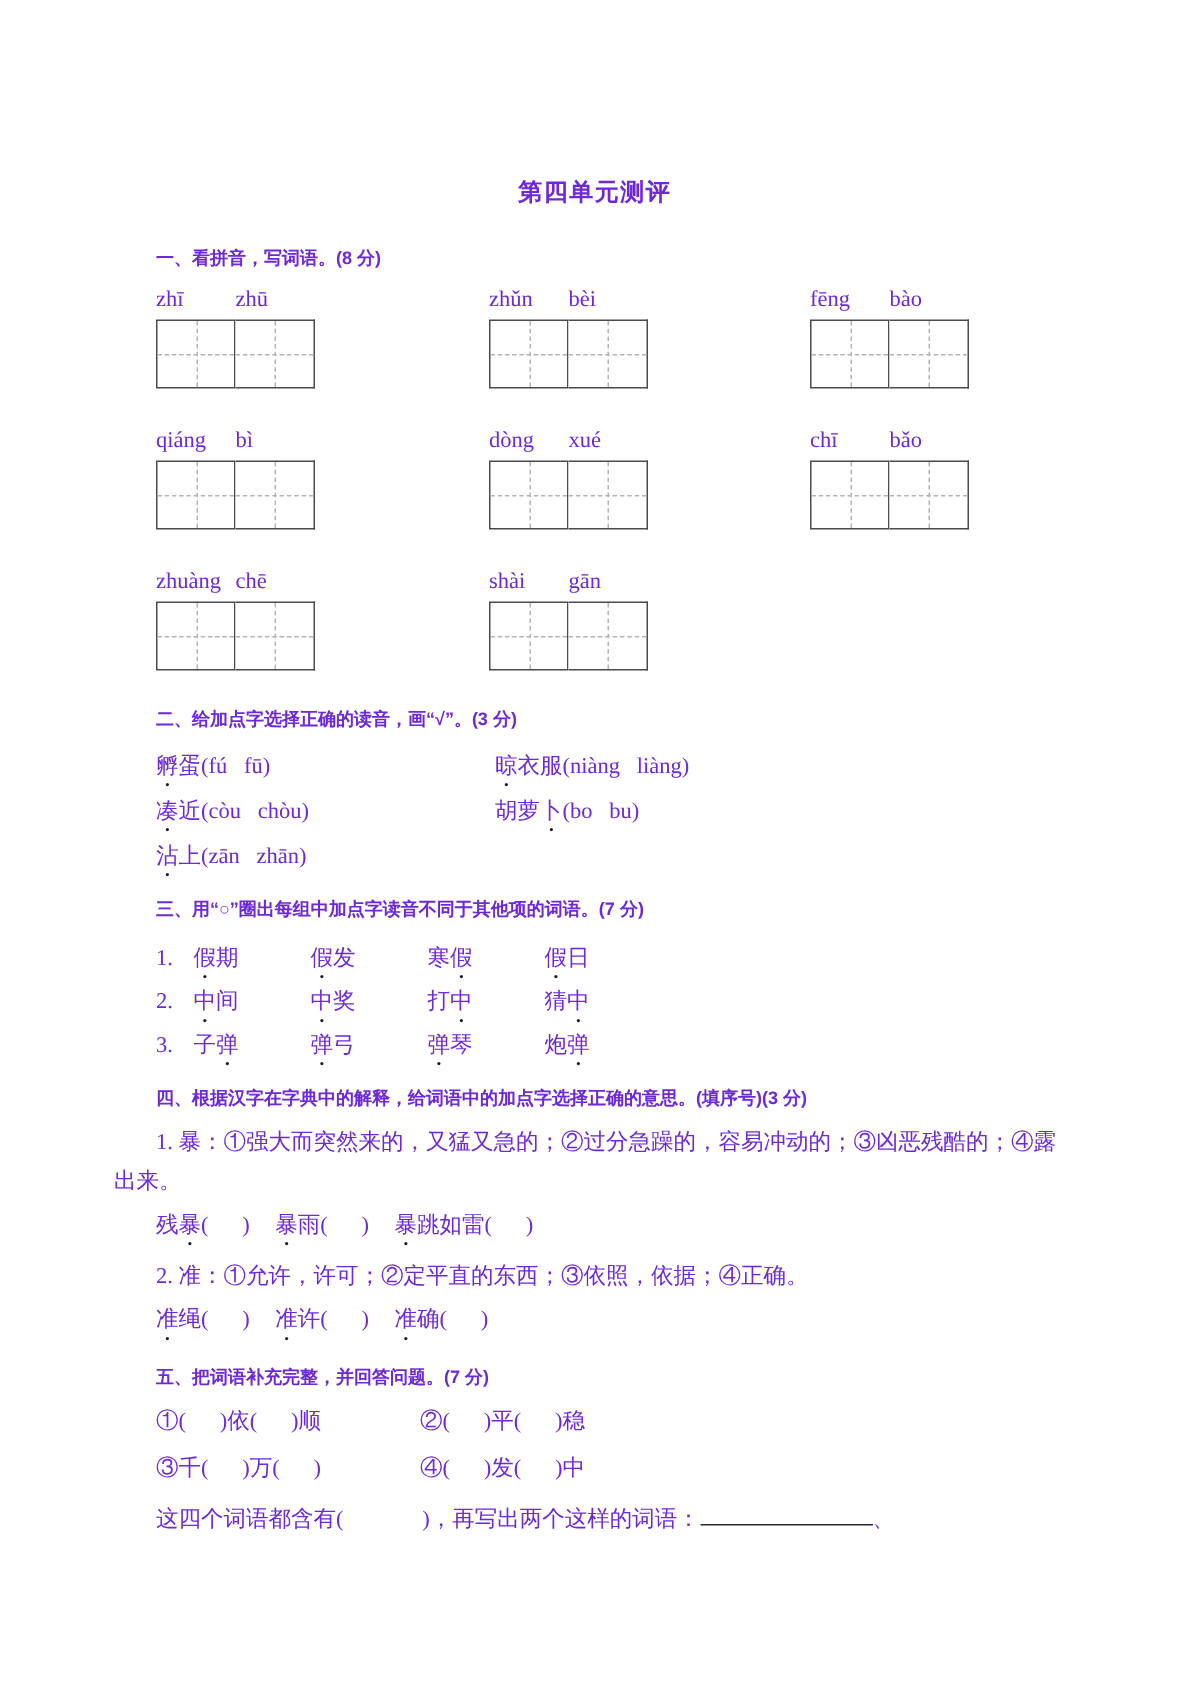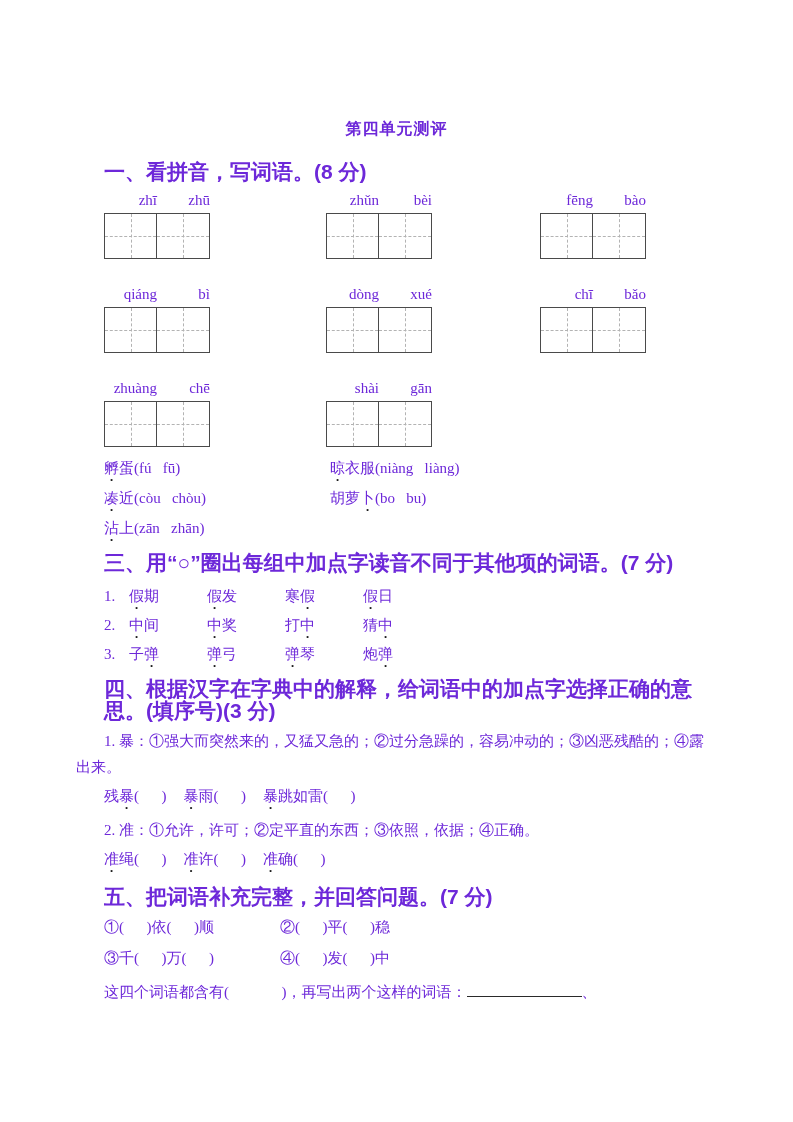--- a/index.html
+++ b/index.html
@@ -4,36 +4,36 @@
 <style>
   * { box-sizing: border-box; }
   html, body { margin: 0; padding: 0; background: #ffffff; }
   .page {
     width: 793px; height: 1122px; margin: 0 auto; background: #ffffff;
     padding: 118px 76px 0 76px;
     font-family: "Liberation Serif", "DejaVu Serif", serif;
     font-size: 15px; color: #6d28d9; overflow: hidden;
   }
   .title { text-align: center; font-size: 16px; font-weight: 700; letter-spacing: 1px; line-height: 22px; }
-  .h { font-family: "Liberation Sans", "DejaVu Sans", sans-serif; font-weight: 700; font-size: 21px; line-height: 22px; padding-left: 28px; }
+  .h { font-family: "Liberation Sans", "DejaVu Sans", sans-serif; font-weight: 700; font-size: 12px; line-height: 22px; padding-left: 28px; }
   .h1 { margin-top: 21px; }
   .h2 { margin-top: 21px; }
   .h3 { margin-top: 9px; }
   .h4 { margin-top: 9px; }
   .h5 { margin-top: 12px; }
 
   
   .prow { display: flex; margin-top: 24px; line-height: 22px; }
   .prow.first { margin-top: 6px; }
   .brow { display: flex; margin-top: 2px; }
   .col1 { margin-left: 28px; }
   .col2 { margin-left: 116px; }
   .col3 { margin-left: 108px; }
   .pgroup { width: 106px; display: flex; }
-  .pgroup span { flex: 1; text-align: right; }
+  .pgroup span { flex: 1; text-align: left; }
   .gbox { display: flex; }
   .gcell { width: 53px; height: 46px; border: 1px solid #4a4a4a; position: relative; background: #fff; }
   .gcell + .gcell { border-left: 0; }
   .gcell::before { content: ""; position: absolute; top: 0; bottom: 0; left: 50%; width: 0; border-left: 1px dashed #b3b3b3; }
   .gcell::after  { content: ""; position: absolute; left: 0; right: 0; top: 50%; height: 0; border-top: 1px dashed #b3b3b3; }
 
   
   .dotc { position: relative; display: inline-block; line-height: 1.15; }
   .dotc::after { content: "•"; position: absolute; left: 0; right: 0; top: 100%; margin-top: -2px; text-align: center; font-size: 9px; color: #1a1a1a; }
 
@@ -139,20 +139,21 @@
     <div class="gbox col1">
         <div class="gcell"></div>
         <div class="gcell"></div>
       </div>
     <div class="gbox col2">
         <div class="gcell"></div>
         <div class="gcell"></div>
       </div>
   </div>
 
+  <div class="h h2">二、给加点字选择正确的读音，画“√”。(3 分)</div>
   <div class="s2">
     <div class="s2-item"><span></span><span class="dotc">孵</span><span>蛋</span><span>(fú&nbsp;&nbsp;&nbsp;fū)</span></div>
     <div class="s2-item"><span></span><span class="dotc">晾</span><span>衣服</span><span>(niàng&nbsp;&nbsp;&nbsp;liàng)</span></div>
     <div class="s2-item"><span></span><span class="dotc">凑</span><span>近</span><span>(còu&nbsp;&nbsp;&nbsp;chòu)</span></div>
     <div class="s2-item"><span>胡萝</span><span class="dotc">卜</span><span></span><span>(bo&nbsp;&nbsp;&nbsp;bu)</span></div>
     <div class="s2-item"><span></span><span class="dotc">沾</span><span>上</span><span>(zān&nbsp;&nbsp;&nbsp;zhān)</span></div>
   </div>
 
   <div class="h h3">三、用“○”圈出每组中加点字读音不同于其他项的词语。(7 分)</div>
   <div class="s3-rows">

